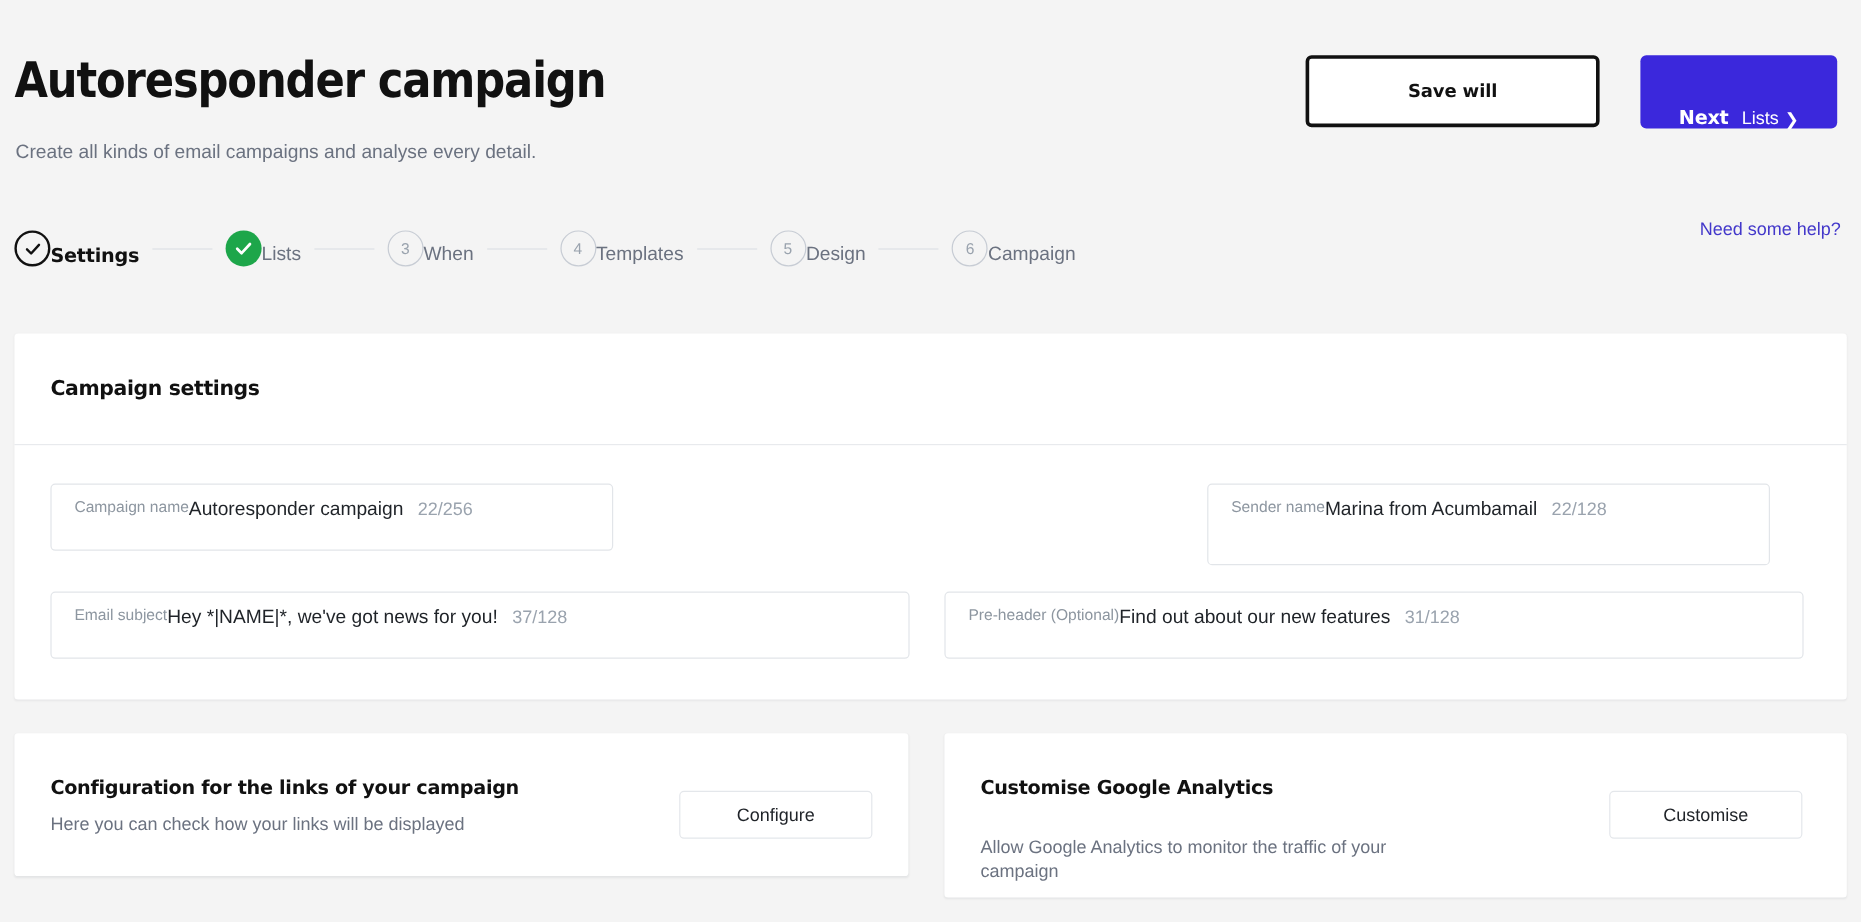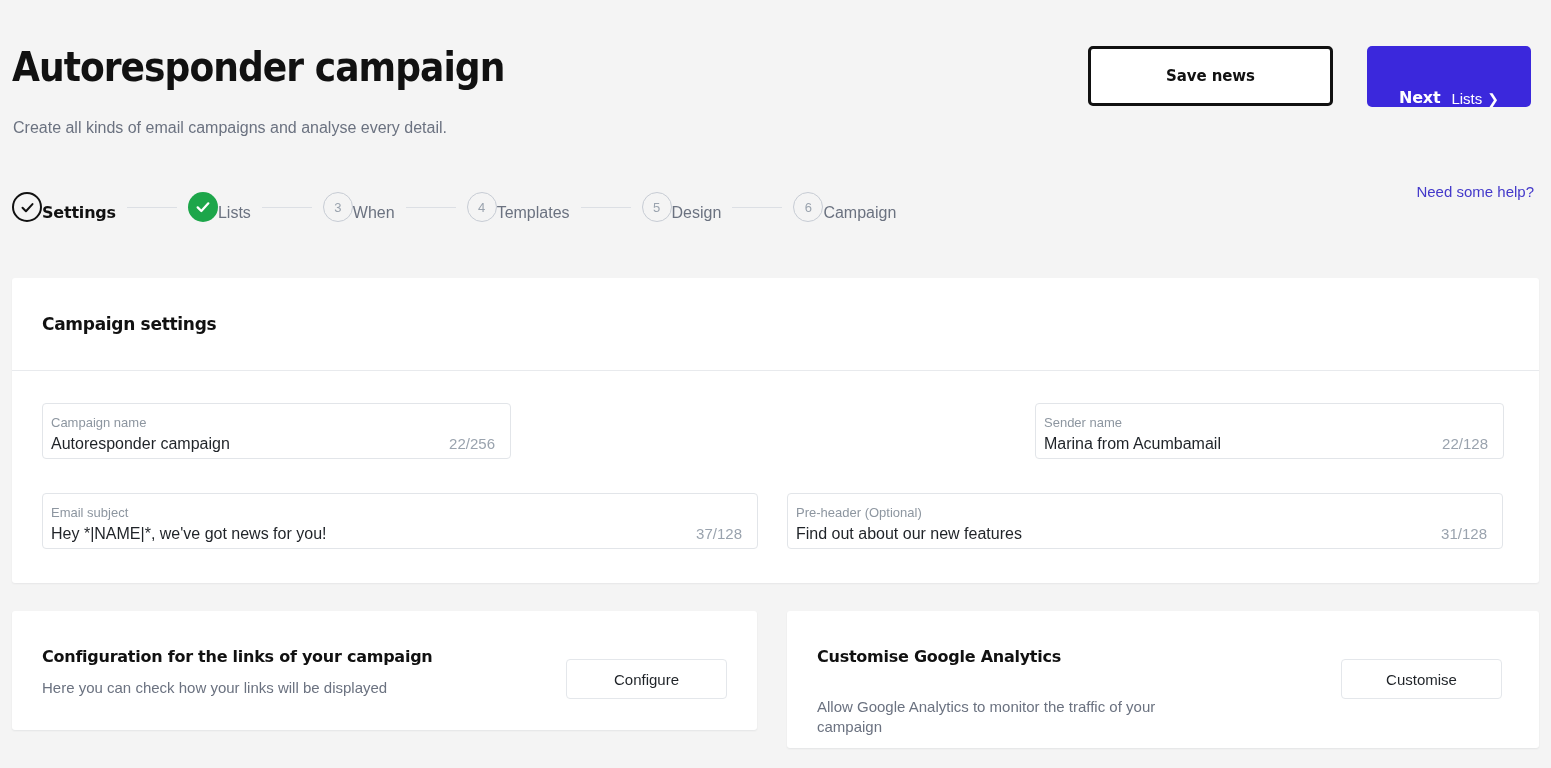--- a/index.html
+++ b/index.html
@@ -203,23 +203,22 @@
     top: 92px;
     height: 1px;
     background: #e8eaed;
   }
 
   .field {
     position: absolute;
     background: #ffffff;
     border: 1px solid #e2e5e9;
     border-radius: 4px;
-    padding: 11px 15px 0 8px;
-    display: flex;
-    flex-direction: column;
+    padding: 11px 15px 0 19px;
+    display: flex;
     cursor: text;
   }
 
   .field-label {
     font-size: 13px;
     color: #8d96a0;
     line-height: 1.25;
     margin-bottom: 3px;
     white-space: nowrap;
   }
@@ -243,21 +242,21 @@
     font-size: 15px;
     color: #9aa3ae;
     white-space: nowrap;
     flex: 0 0 auto;
     text-align: right;
   }
 
   
   #field-campaign-name { left: 30px;   top: 125px; width: 469px; height: 56px; }
   #field-sender-email  { left: 527px;  top: 125px; width: 469px; height: 56px; }
-  #field-sender-name   { left: 1023px; top: 125px; width: 469px; height: 56px; }
+  #field-sender-name   { left: 994px; top: 125px; width: 469px; height: 68px; }
   #field-email-subject { left: 30px;   top: 215px; width: 716px; height: 56px; }
   #field-preheader     { left: 775px;  top: 215px; width: 716px; height: 56px; }
 
   
   .info-card {
     position: absolute;
     background: #ffffff;
     border-radius: 3px;
     box-shadow: 0 1px 2px rgba(16,24,40,0.07);
   }
@@ -307,21 +306,21 @@
 <body>
 
 <div class="page">
 
   <div class="header">
 
     <div class="page-title">Autoresponder campaign</div>
     <div class="page-subtitle">Create all kinds of email campaigns and analyse every detail.</div>
 
     <button class="btn-save-draft">
-      <span>Save news</span>
+      <span>Save will</span>
     </button>
 
     <button class="btn-next">
       <span class="next-word">Next</span>
       <span class="next-target">
         <span>Lists</span>
         <span class="chev">❯</span>
       </span>
     </button>
   </div>

